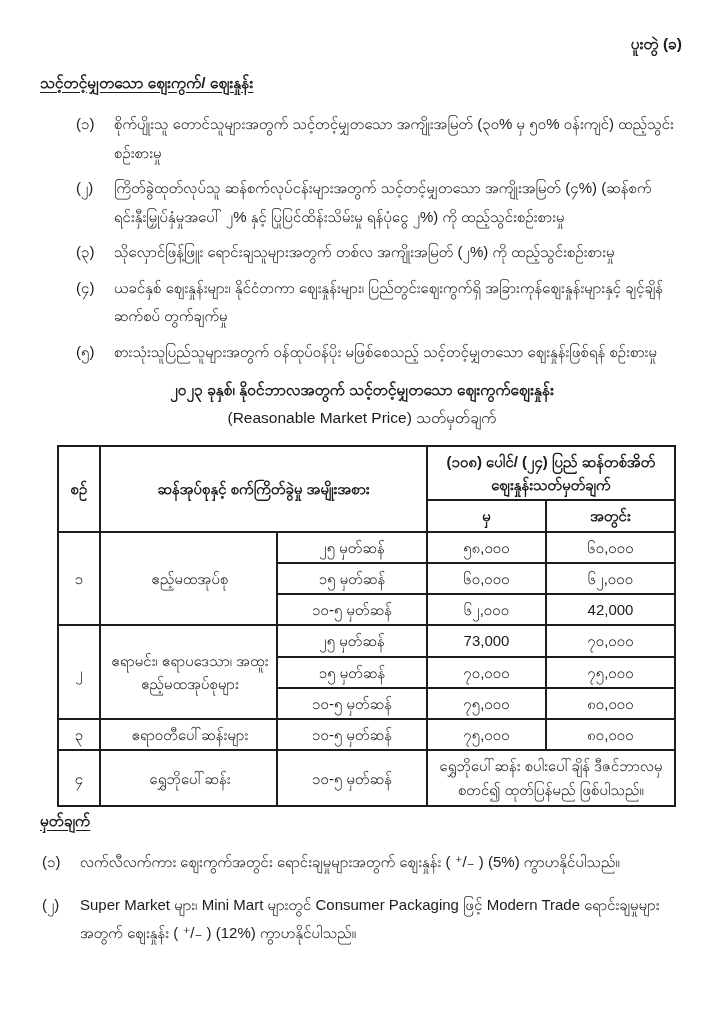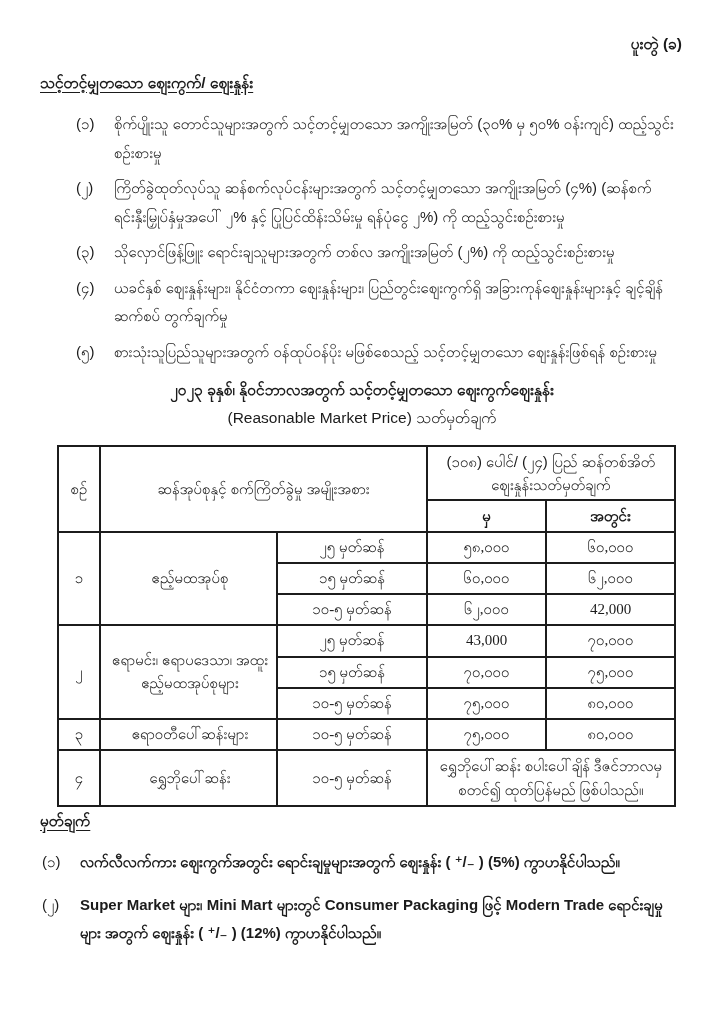--- a/index.html
+++ b/index.html
@@ -64,45 +64,45 @@
     margin: 14px 0 0 17px;
   }
   table.price-table th, table.price-table td {
     border: 2px solid #1c1c1c;
     text-align: center;
     vertical-align: middle;
     padding: 3px 5px;
     font-size: 15px;
     line-height: 1.55;
   }
-  table.price-table th { font-weight: normal; }
+  table.price-table th { font-weight: bold; }
   table.price-table th.h-main { height: 50px; }
   table.price-table th.h-sub { height: 28px; font-weight: bold; }
-  table.price-table td { height: 28px; font-family: Liberation Serif, serif; }
+  table.price-table td { height: 28px; }
   table.price-table td.group-name {
     text-align: center;
     padding-left: 8px;
   }
   table.price-table td.row-note { line-height: 1.6; }
   .notes-heading {
     margin-top: 4px;
     font-weight: bold;
     font-size: 15.5px;
     text-decoration: underline;
     text-underline-offset: 4px;
   }
   .note-item {
     display: flex;
     gap: 10px;
     margin-top: 14px;
     line-height: 1.9;
     font-size: 15px;
   }
   .note-item .num { flex: none; width: 28px; margin-left: 2px; }
-  .note-item .txt { flex: 1; padding-right: 6px; font-weight: bold; }
+  .note-item .txt { flex: 1; padding-right: 6px; }
 </style>
 </head>
 <body>
 
 <div class="page">
 
   <div class="attachment-tag">ပူးတွဲ (ခ)</div>
 
   <div class="section-heading">သင့်တင့်မျှတသော ဈေးကွက်/ ဈေးနှုန်း</div>
 
@@ -166,21 +166,21 @@
       </tr>
       <tr>
         <td>၁၀-၅ မှတ်ဆန်</td>
         <td>၆၂,၀၀၀</td>
         <td>42,000</td>
       </tr>
       <tr>
         <td rowspan="3">၂</td>
         <td rowspan="3" class="group-name">ဧရာမင်း၊ ဧရာပဒေသာ၊ အထူးဧည့်မထအုပ်စုများ</td>
         <td>၂၅ မှတ်ဆန်</td>
-        <td>43,000</td>
+        <td>73,000</td>
         <td>၇၀,၀၀၀</td>
       </tr>
       <tr>
         <td>၁၅ မှတ်ဆန်</td>
         <td>၇၀,၀၀၀</td>
         <td>၇၅,၀၀၀</td>
       </tr>
       <tr>
         <td>၁၀-၅ မှတ်ဆန်</td>
         <td>၇၅,၀၀၀</td>

